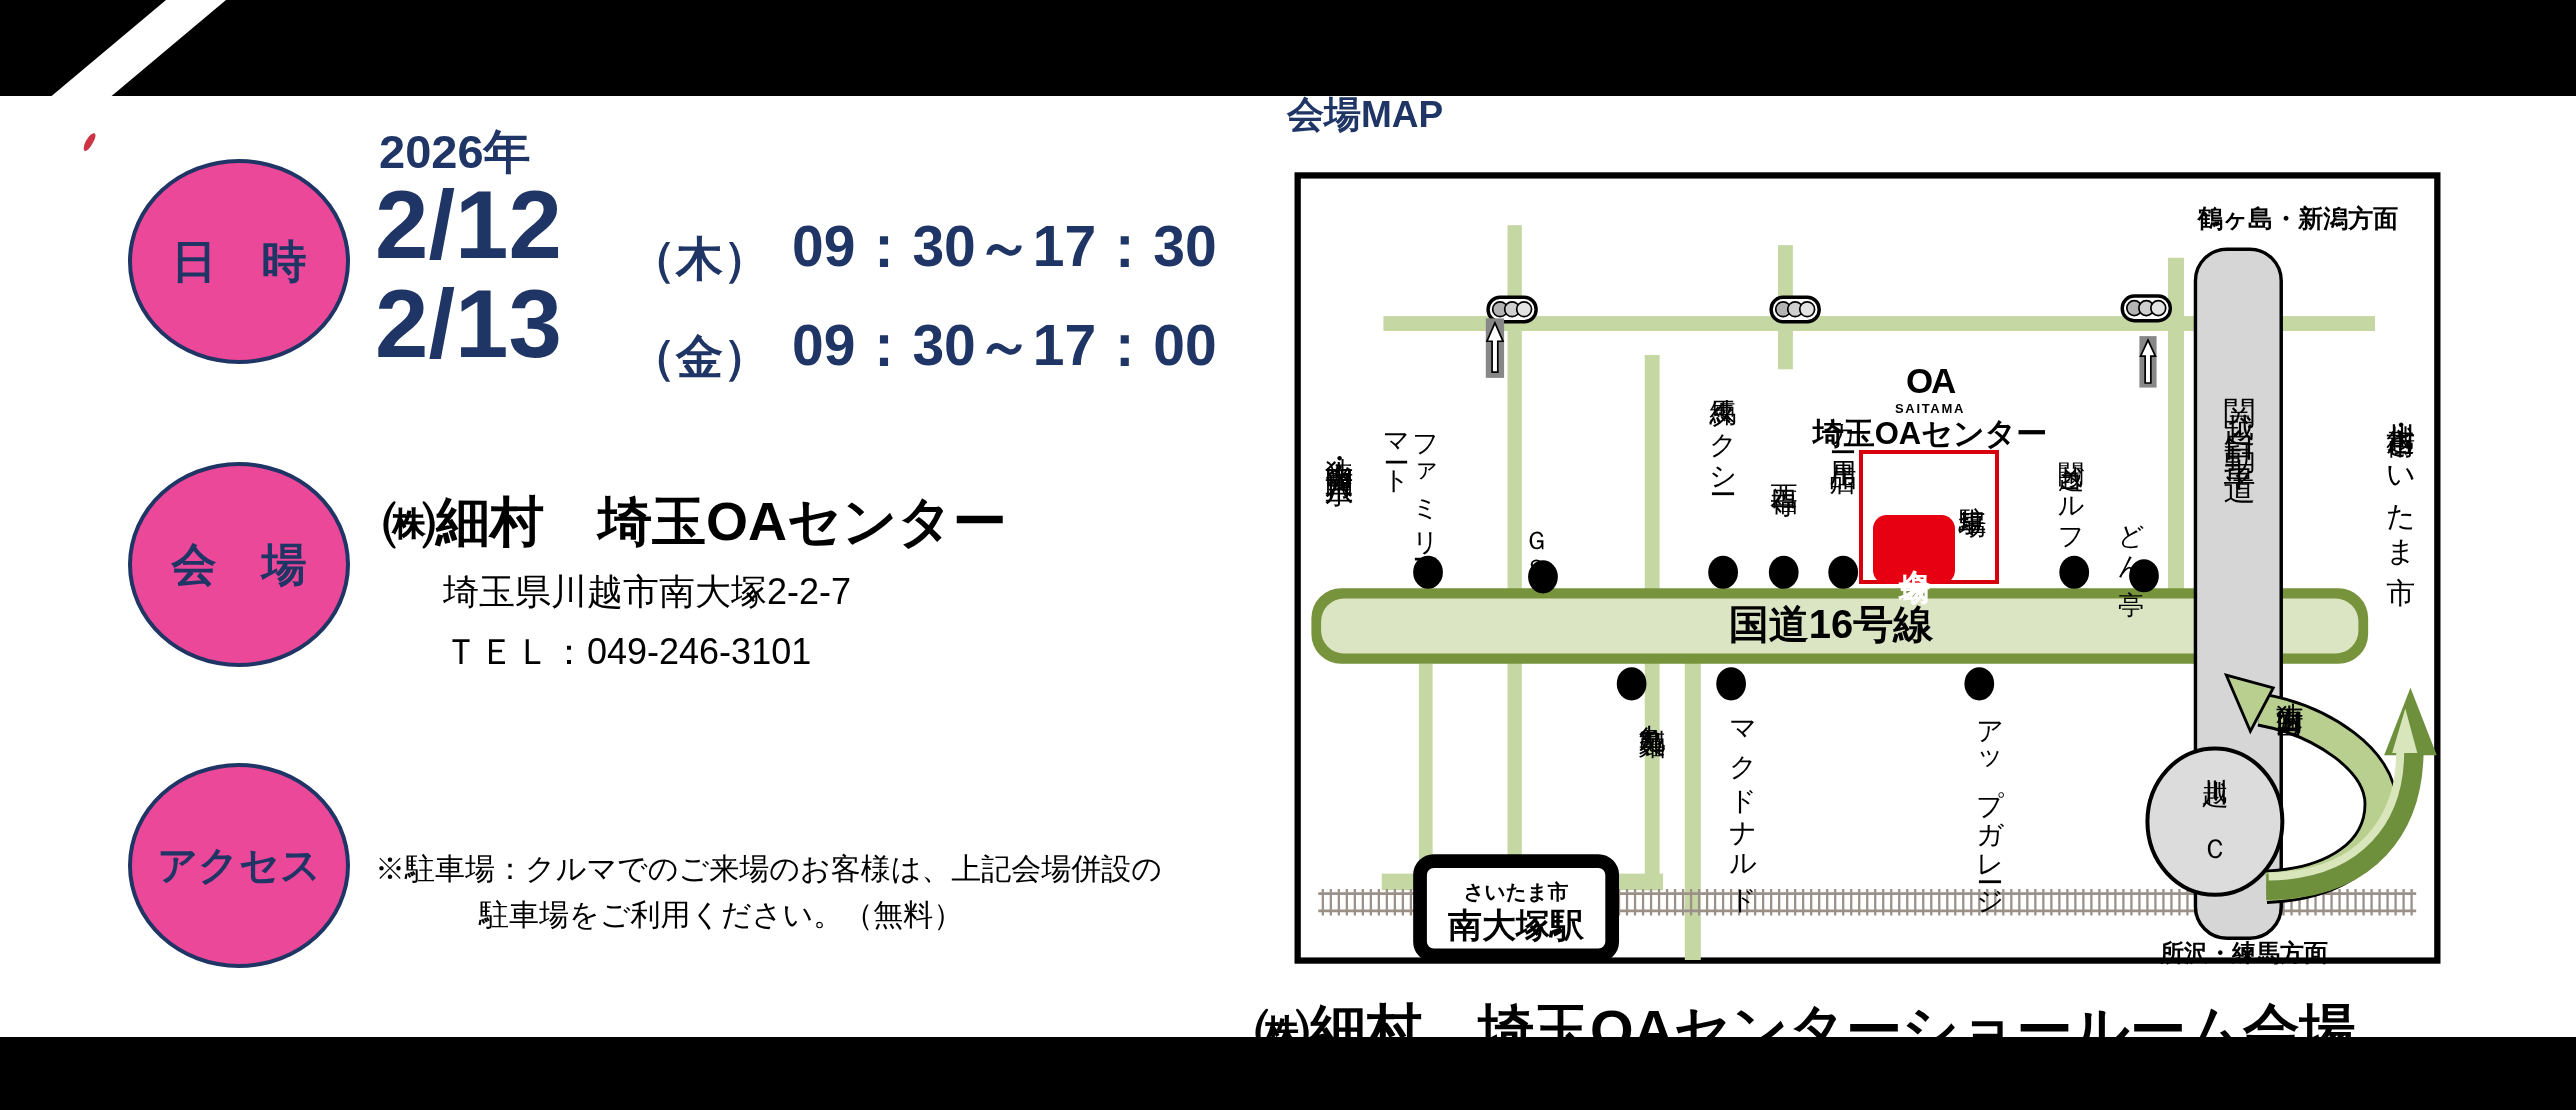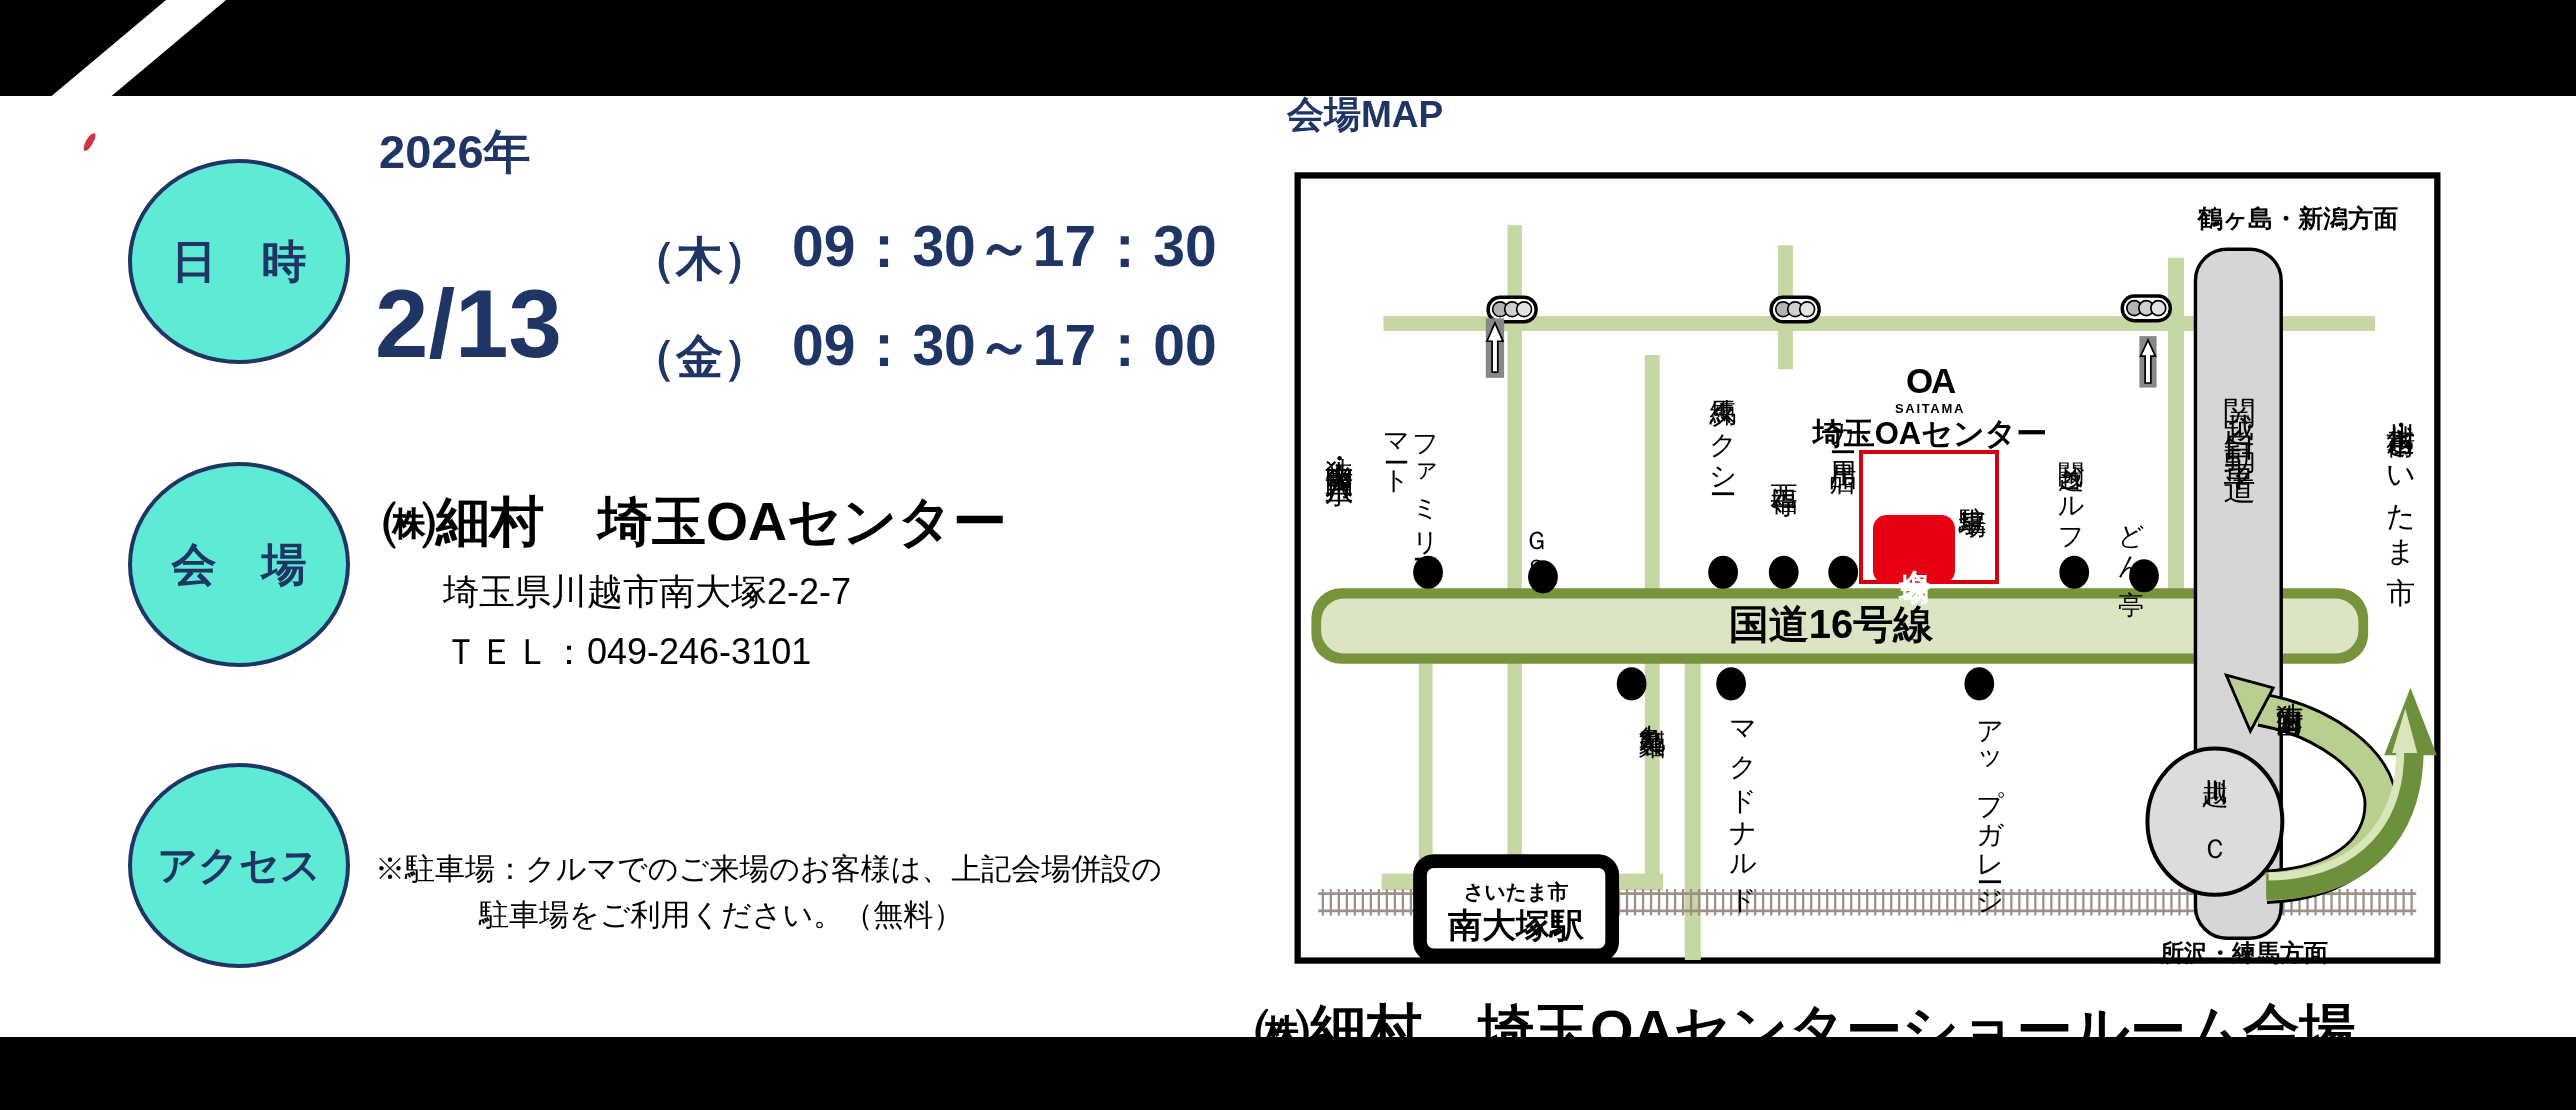--- a/index.html
+++ b/index.html
@@ -5,35 +5,36 @@
   html,body{margin:0;padding:0;}
   body{font-family:"Liberation Sans",sans-serif;background:#ffffff;}
   .page{position:relative;width:2576px;height:1110px;background:#fff;overflow:hidden;}
   .abs{position:absolute;}
   .navy{color:#1f3565;}
   .b{font-weight:bold;}
   .ctr{transform:translateX(-50%);}
   .v{writing-mode:vertical-rl;text-orientation:upright;letter-spacing:2.3px;}
   .h{white-space:nowrap;}
   .badge{position:absolute;left:128px;width:214px;height:197px;border:4px solid #1f3565;border-radius:50%;
-         background:#5eead4;display:flex;align-items:center;justify-content:center;
+         background:#ec4899;display:flex;align-items:center;justify-content:center;
          font-weight:bold;color:#1f3565;white-space:nowrap;}
   .maplabel{position:absolute;color:#000;line-height:1.12;}
   .band{position:absolute;left:0;width:2576px;background:#000;}
 </style>
 </head>
 <body>
 
 <div class="page">
 
   <div class="badge" style="top:159px;font-size:45px;">
     <span>日　時</span>
   </div>
   <div class="abs navy b h" style="left:379px;top:121px;font-size:47px;">2026年</div>
 
+  <div class="abs navy b h" style="left:375px;top:177px;font-size:96px;line-height:1;">2/12</div>
   <div class="abs navy b h" style="left:629px;top:228px;font-size:47px;">（木）</div>
   <div class="abs navy b h" style="left:792px;top:209px;font-size:57px;">09：30～17：30</div>
 
   <div class="abs navy b h" style="left:375px;top:276px;font-size:96px;line-height:1;">2/13</div>
   <div class="abs navy b h" style="left:629px;top:326px;font-size:47px;">（金）</div>
   <div class="abs navy b h" style="left:792px;top:308px;font-size:57px;">09：30～17：00</div>
 
   <div class="badge" style="top:462px;font-size:45px;justify-content:center;">
     <span>会　場</span>
   </div>

